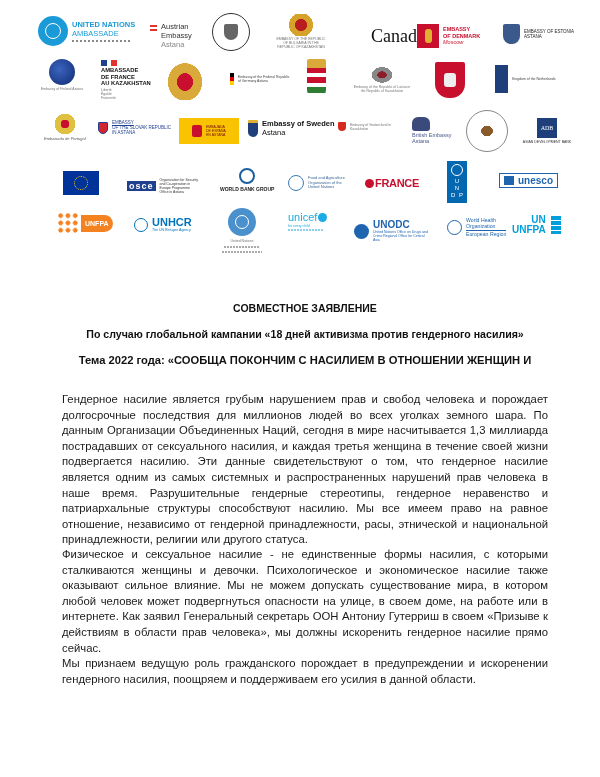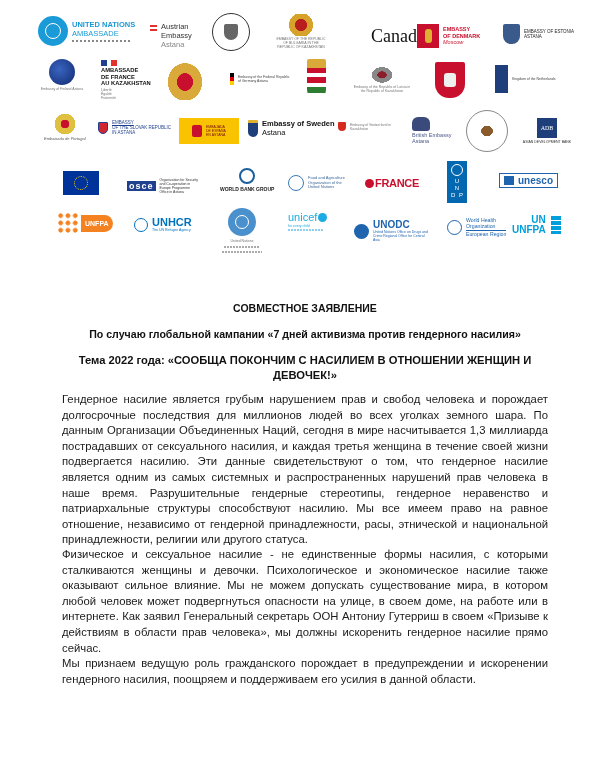--- a/index.html
+++ b/index.html
@@ -261,21 +261,20 @@
 
 <div class="logo" style="left:512px;top:215px;">
   <div style="text-align:right;">
     <div style="font-size:10px;font-weight:bold;color:#009edb;line-height:10px;">UN</div>
     <div style="font-size:10px;font-weight:bold;color:#009edb;line-height:10px;">UNFPA</div>
   </div>
   <div style="width:10px;height:18px;background:repeating-linear-gradient(#009edb 0 4px,#fff 4px 5px);margin-left:1px;"></div>
 </div>
 
 <div class="headings" style="top:302px;font-size:10.5px;">СОВМЕСТНОЕ ЗАЯВЛЕНИЕ</div>
-<div class="headings" style="top:328px;font-size:10.6px;">По случаю глобальной кампании «7 дней активизма против гендерного насилия»</div>
+<div class="headings" style="top:328px;font-size:10.6px;">По случаю глобальной кампании «18 дней активизма против гендерного насилия»</div>
 <div class="headings" style="top:353px;font-size:11.2px;line-height:15px;">
   <div>Тема 2022 года: «СООБЩА ПОКОНЧИМ С НАСИЛИЕМ  В ОТНОШЕНИИ ЖЕНЩИН И</div>
-  <div>ДЕВОЧЕК!»</div>
 </div>
 
 <p class="body-text" style="top:392px;">Гендерное насилие является грубым нарушением прав и свобод человека и порождает долгосрочные последствия для миллионов людей во всех уголках земного шара. По данным Организации Объединенных Наций, сегодня в мире насчитывается 1,3 миллиарда пострадавших от сексуального  насилия, и каждая третья женщина в течение своей жизни подвергается насилию. Эти данные свидетельствуют о том, что гендерное насилие является одним из самых системных и распространенных нарушений прав человека в наше время. Разрушительные гендерные стереотипы, гендерное неравенство и патриархальные структуры способствуют насилию. Мы все имеем право на равное отношение, независимо от гендерной принадлежности, расы, этнической и национальной принадлежности, религии или другого статуса.</p>
 <p class="body-text" style="top:547px;">Физическое и сексуальное насилие - не единственные формы насилия, с которыми сталкиваются женщины и девочки. Психологическое и экономическое насилие также оказывают сильное влияние. Мы не можем допускать существование мира, в котором любой человек может подвергнуться опасности на улице, в своем доме, на работе или в интернете. Как заявил Генеральный секретарь ООН Антониу Гутерриш в своем «Призыве к действиям в области прав человека», мы должны искоренить гендерное насилие  прямо сейчас.</p>
 <p class="body-text" style="top:656px;">Мы признаем ведущую роль гражданского порождает в предупреждении и искоренении гендерного насилия, поощряем и поддерживаем его усилия в данной области.</p>
 
 </body></html>

